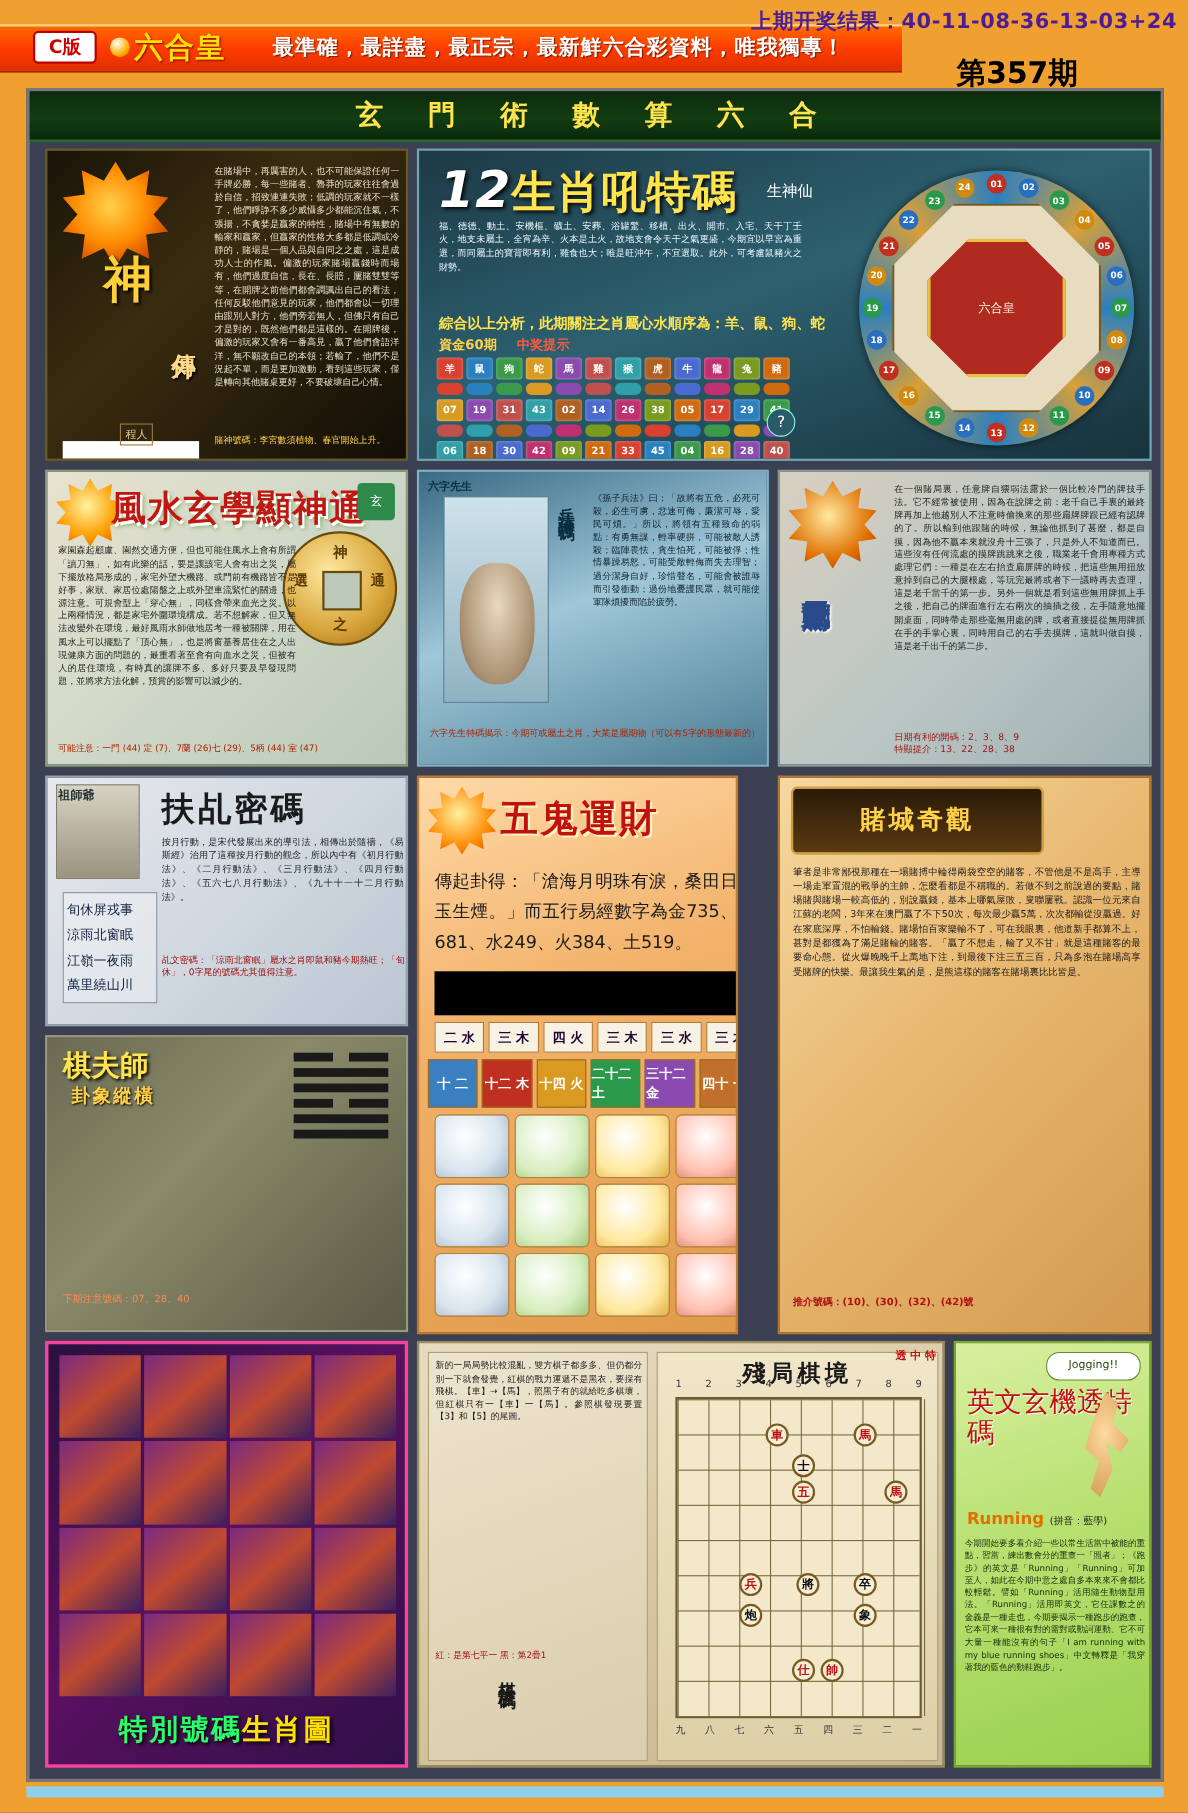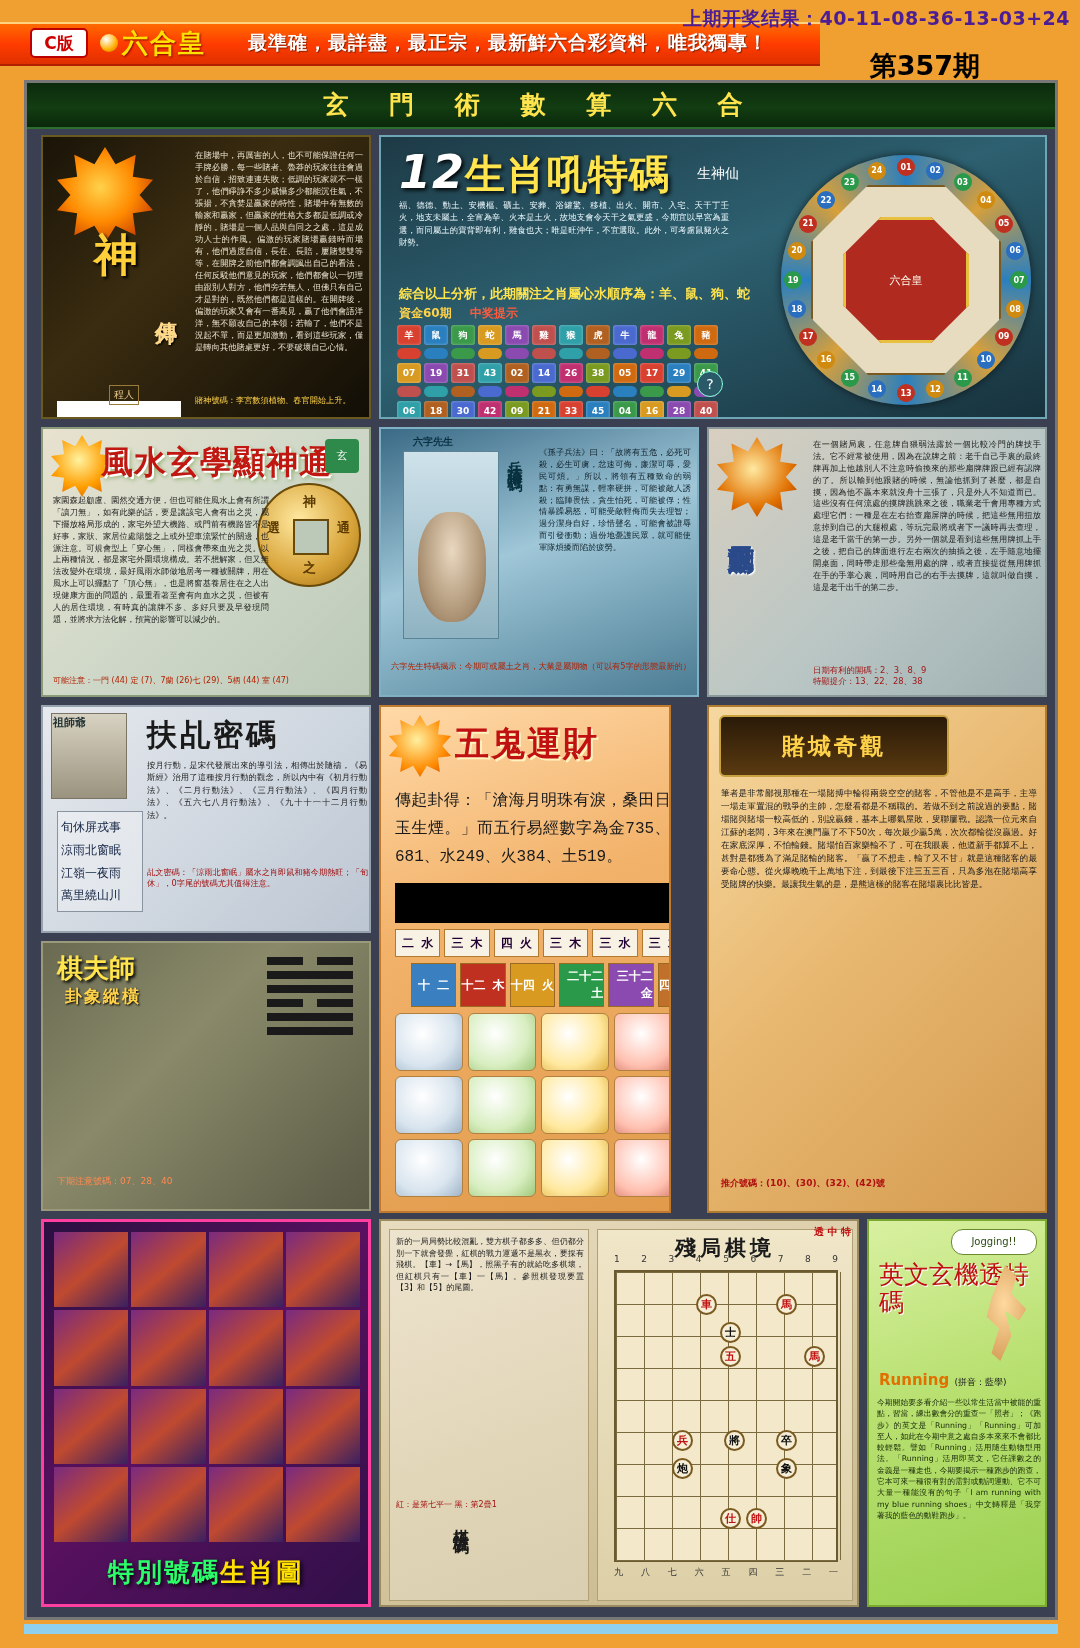--- a/index.html
+++ b/index.html
@@ -140,21 +140,21 @@
     border:2px solid #6a4a08;}
   #p-fengshui .coin .hole { position:absolute; left:34px; top:34px; width:36px; height:36px;
     background:#bcc9b8; border:2px solid #6a4a08;}
   #p-fengshui .coin span { position:absolute; color:#5a3a00; font-weight:bold; font-size:13px;}
   #p-fengshui .foot { position:absolute; left:10px; top:246px; width:310px; font-size:8px; color:#b02000;}
 
   
   #p-bingfa { left:352px; top:344px; width:320px; height:270px;
     background:linear-gradient(160deg,#3a6a86,#9fc7d8 45%,#4b7c93);
     border:2px solid #7fb0c4;}
-  #p-bingfa .tag { position:absolute; left:8px; top:6px; color:#083040; font-size:10px; font-weight:bold;margin-left:24px;}
+  #p-bingfa .tag { position:absolute; left:8px; top:6px; color:#083040; font-size:10px; font-weight:bold;}
   #p-bingfa .portrait { position:absolute; left:22px; top:22px; width:96px; height:188px;
     background:linear-gradient(180deg,#cfe2ea,#8fb3c2);
     border:1px solid #5a8496;}
   #p-bingfa .face { position:absolute; left:14px; top:60px; width:68px; height:110px;
     background:radial-gradient(ellipse at 50% 35%, #e9d8c0, #a98f70 70%, #6a5540);
     border-radius:42% 42% 45% 45%;}
   #p-bingfa .vcol { position:absolute; left:124px; top:20px; writing-mode:vertical-rl;
     color:#08303e; font-weight:bold; font-size:15px; letter-spacing:4px; height:200px;}
   #p-bingfa .body { position:absolute; left:158px; top:18px; width:152px; height:208px;
     font-size:8.2px; line-height:1.45; color:#10222a; text-align:justify;}
@@ -185,33 +185,33 @@
   #p-fuji .body { position:absolute; left:104px; top:52px; width:220px; height:100px;
     font-size:8.3px; line-height:1.5; color:#1c1c1c; text-align:justify;}
   #p-fuji .poem { position:absolute; left:14px; top:104px; width:86px; color:#102040;
     font-size:12px; line-height:1.9; font-family:"DejaVu Serif","Liberation Serif",serif;
     border:1px solid #8a93a0; padding:4px 3px; background:rgba(255,255,255,.35);}
   #p-fuji .foot { position:absolute; left:104px; top:160px; width:222px; font-size:8.2px; color:#a01010;}
 
   
   #p-wugui { left:352px; top:622px; width:292px; height:508px;
     background:linear-gradient(160deg,#ffd9a8,#f2b26a 40%,#e09a4a);
-    border:2px solid #c07a30;font-family:Liberation Mono, monospace;}
+    border:2px solid #c07a30;}
   #p-wugui .star { position:absolute; left:8px; top:8px; width:62px; height:62px;
     background:radial-gradient(circle at 45% 40%, #fff0a0, #ff8a00 60%, #c04000);
     clip-path:polygon(50% 0%,61% 18%,82% 8%,79% 31%,100% 34%,86% 50%,100% 66%,79% 69%,82% 92%,61% 82%,50% 100%,39% 82%,18% 92%,21% 69%,0% 66%,14% 50%,0% 34%,21% 31%,18% 8%,39% 18%);}
   #p-wugui .hd { position:absolute; left:74px; top:14px; color:#c01010; font-weight:bold; font-size:34px;
     text-shadow:2px 2px 0 #fff3c0; letter-spacing:2px;}
   #p-wugui .body { position:absolute; left:14px; top:80px; width:292px; font-size:16px;
     line-height:1.75; color:#1a1a1a; text-align:justify;}
   #p-wugui .blackbar { position:absolute; left:14px; top:176px; width:292px; height:40px; background:#000;}
   #p-wugui .rowA { position:absolute; left:14px; top:222px; width:292px; display:flex; gap:4px;}
   #p-wugui .rowA div { flex:1; height:28px; background:#f7f2e4; border:1px solid #b07a30;
     font-size:12px; display:flex; align-items:center; justify-content:center; color:#203; font-weight:bold;}
-  #p-wugui .rowB { position:absolute; left:30px; top:256px; width:292px; display:flex; gap:4px;text-align:right;}
+  #p-wugui .rowB { position:absolute; left:8px; top:256px; width:292px; display:flex; gap:4px;}
   #p-wugui .rowB div { flex:1; height:44px; border:1px solid #9a6a20; color:#fff; font-weight:bold;
     font-size:12px; display:flex; align-items:center; justify-content:center;}
   #p-wugui .icons { position:absolute; left:14px; top:306px; width:292px; display:flex; flex-wrap:wrap; gap:5px;}
   #p-wugui .icons div { width:68px; height:58px; border-radius:6px; border:1px solid #b08040;
     background:radial-gradient(circle at 40% 35%,#fff,#d8e4ee 60%,#9fb4c8);}
   #p-wugui .icons div.g { background:radial-gradient(circle at 40% 35%,#fff,#d8eec0 60%,#9fc87a);}
   #p-wugui .icons div.y { background:radial-gradient(circle at 40% 35%,#fff,#ffe9a0 60%,#e0b040);}
   #p-wugui .icons div.r { background:radial-gradient(circle at 40% 35%,#fff,#ffc0b0 60%,#d07060);}
 
   

